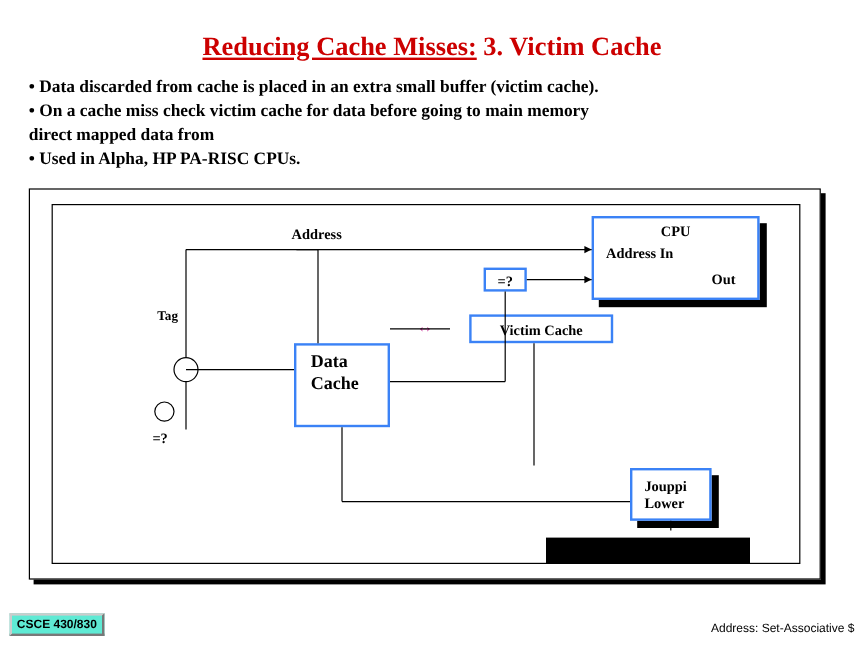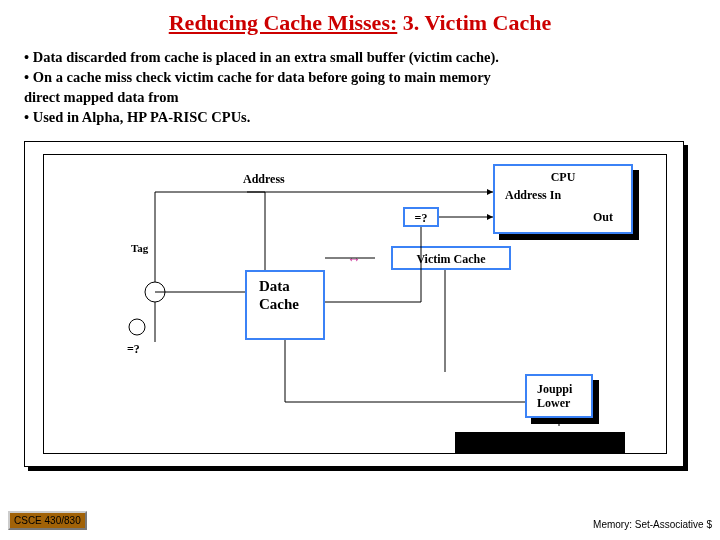--- a/index.html
+++ b/index.html
@@ -8,21 +8,21 @@
     font-family: "Times New Roman", serif;
     background: #fff;
     position: relative;
     overflow: hidden;
   }
   .title {
     text-align: center;
     color: #cc0000;
     font-weight: bold;
     font-size: 22px;
-    padding-top: 10px;
+    padding-top: 26px;
     padding-bottom: 10px;
   }
   .title .u { text-decoration: underline; }
   .bullets {
     font-size: 14.5px;
     font-weight: bold;
     color: #000;
     padding: 2px 24px 8px 24px;
     line-height: 1.32;
   }
@@ -73,21 +73,22 @@
     font-size: 12px;
     text-align: center;
   }
   .footer-left {
     position: absolute;
     left: 8px; bottom: 10px;
     font-size: 10px;
     font-family: Arial, sans-serif;
     border: 2px outset #ccc;
     padding: 2px 4px 2px 4px;
-    background: #a16207;
+    background: #5eead4;
+    font-weight: bold;
   }
   .footer-right {
     position: absolute;
     right: 8px; bottom: 10px;
     font-size: 10px;
     font-family: Arial, sans-serif;
     color: #000;
   }
   svg.lines {
     position: absolute;
@@ -186,13 +187,13 @@
 
       <line x1="534" y1="276" x2="534" y2="284" stroke="#000"></line>
 
       <circle cx="112" cy="185" r="8" class="circ"></circle>
     </svg>
 
   </div>
 </div>
 
 <div class="footer-left">CSCE 430/830</div>
-<div class="footer-right">Memory: Set-Associative $</div>
+<div class="footer-right">Address: Set-Associative $</div>
 
 </body></html>

